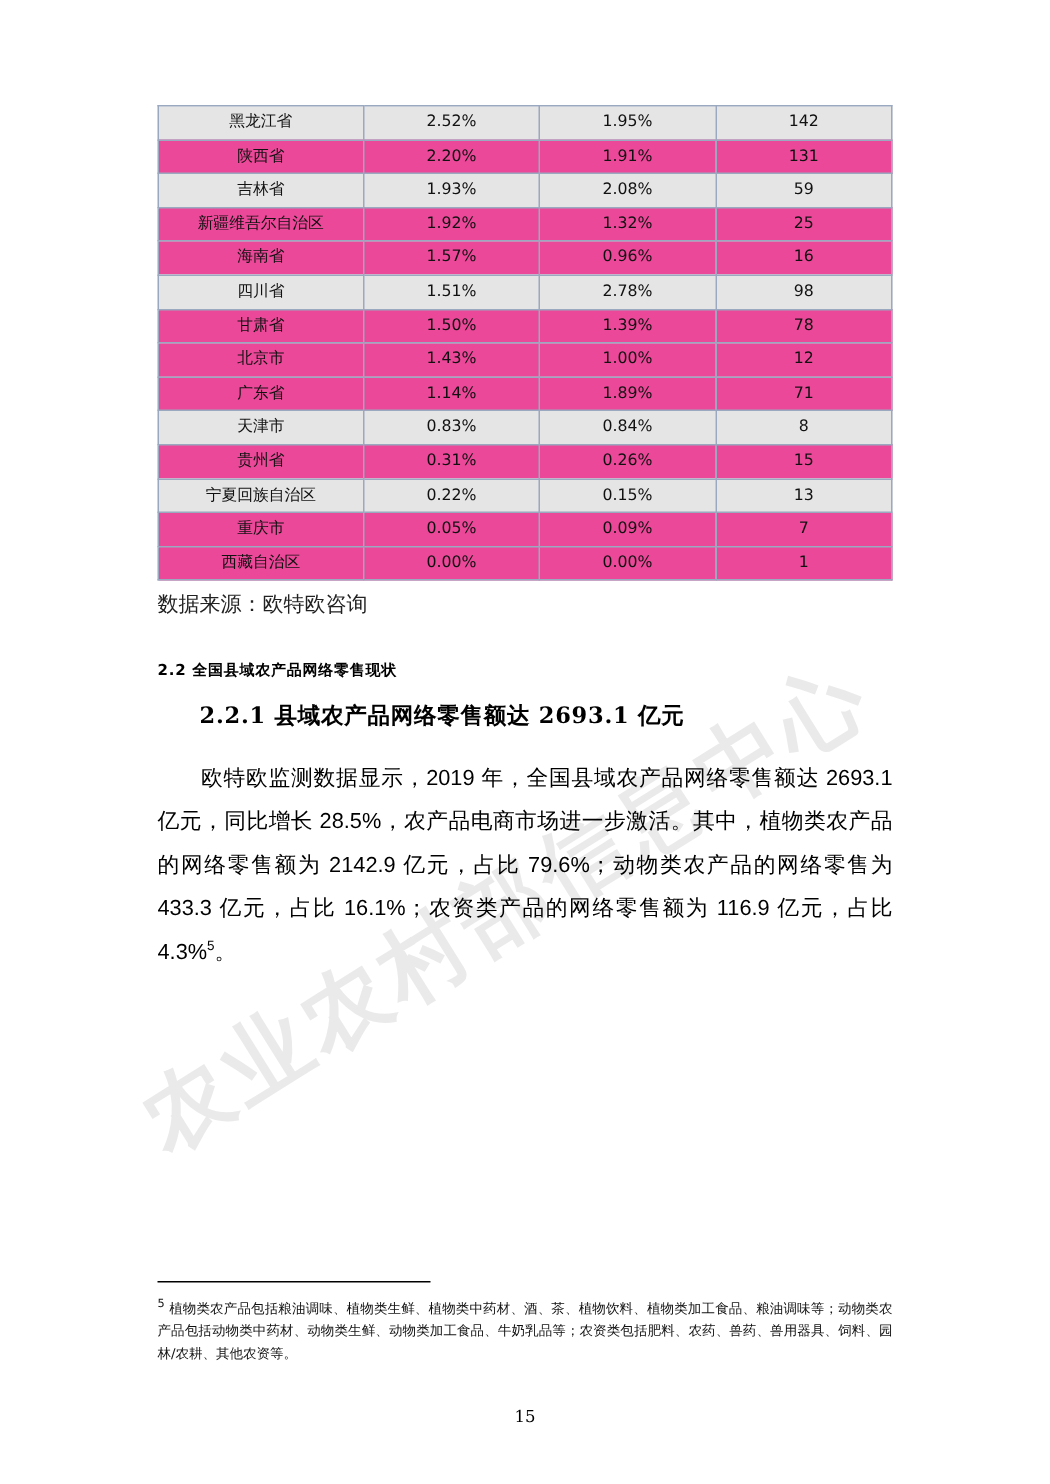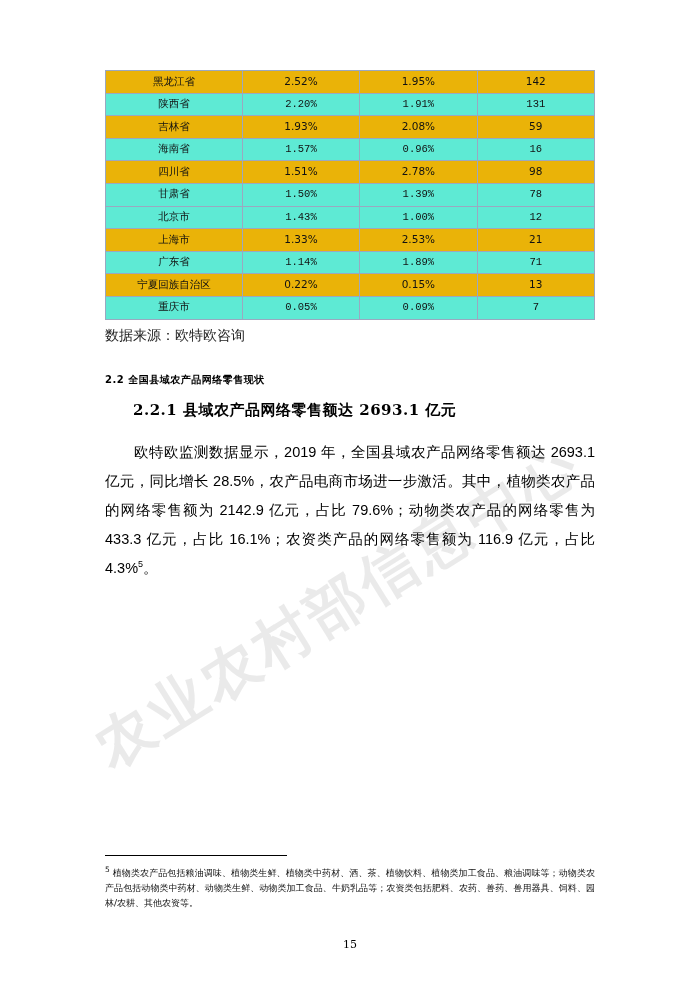--- a/index.html
+++ b/index.html
@@ -59,25 +59,24 @@
   table.data td {
     border: 1px solid #9aa8c0;
     height: 21.6px;
     text-align: center;
     vertical-align: middle;
     padding: 0;
     color: #111;
     line-height: 1.1;
   }
   table.data tr.alt td {
-    background: #5eead4;
-    font-family: Liberation Mono, monospace;
+    background: #ec4899;
   }
   table.data tr.white td {
-    background: #eab308;
+    background: #e5e5e5;
   }
   td.c1 { width: 28%; }
   td.c2 { width: 24%; }
   td.c3 { width: 24%; }
   td.c4 { width: 24%; }
 
   .source {
     margin-top: 7px;
     font-family: "DejaVu Sans", "Liberation Sans", sans-serif;
     font-size: 14px;
@@ -178,20 +177,26 @@
         <td class="c3">1.91%</td>
         <td class="c4">131</td>
       </tr>
       <tr class="white">
         <td class="c1">吉林省</td>
         <td class="c2">1.93%</td>
         <td class="c3">2.08%</td>
         <td class="c4">59</td>
       </tr>
       <tr class="alt">
+        <td class="c1">新疆维吾尔自治区</td>
+        <td class="c2">1.92%</td>
+        <td class="c3">1.32%</td>
+        <td class="c4">25</td>
+      </tr>
+      <tr class="alt">
         <td class="c1">海南省</td>
         <td class="c2">1.57%</td>
         <td class="c3">0.96%</td>
         <td class="c4">16</td>
       </tr>
       <tr class="white">
         <td class="c1">四川省</td>
         <td class="c2">1.51%</td>
         <td class="c3">2.78%</td>
         <td class="c4">98</td>
@@ -201,44 +206,56 @@
         <td class="c2">1.50%</td>
         <td class="c3">1.39%</td>
         <td class="c4">78</td>
       </tr>
       <tr class="alt">
         <td class="c1">北京市</td>
         <td class="c2">1.43%</td>
         <td class="c3">1.00%</td>
         <td class="c4">12</td>
       </tr>
-      <tr class="white">
-        <td class="c1">上海市</td>
-        <td class="c2">1.33%</td>
-        <td class="c3">2.53%</td>
-        <td class="c4">21</td>
-      </tr>
       <tr class="alt">
         <td class="c1">广东省</td>
         <td class="c2">1.14%</td>
         <td class="c3">1.89%</td>
         <td class="c4">71</td>
       </tr>
       <tr class="white">
+        <td class="c1">天津市</td>
+        <td class="c2">0.83%</td>
+        <td class="c3">0.84%</td>
+        <td class="c4">8</td>
+      </tr>
+      <tr class="alt">
+        <td class="c1">贵州省</td>
+        <td class="c2">0.31%</td>
+        <td class="c3">0.26%</td>
+        <td class="c4">15</td>
+      </tr>
+      <tr class="white">
         <td class="c1">宁夏回族自治区</td>
         <td class="c2">0.22%</td>
         <td class="c3">0.15%</td>
         <td class="c4">13</td>
       </tr>
       <tr class="alt">
         <td class="c1">重庆市</td>
         <td class="c2">0.05%</td>
         <td class="c3">0.09%</td>
         <td class="c4">7</td>
       </tr>
+      <tr class="alt">
+        <td class="c1">西藏自治区</td>
+        <td class="c2">0.00%</td>
+        <td class="c3">0.00%</td>
+        <td class="c4">1</td>
+      </tr>
     </tbody>
   </table>
 
   <div class="source">数据来源：欧特欧咨询</div>
 
   <h2 class="sec">2.2  全国县域农产品网络零售现状</h2>
 
   <h3 class="subsec">2.2.1  县域农产品网络零售额达 2693.1 亿元</h3>
 
   <p class="body"><span>欧特欧监测数据显示，2019 年，全国县域农产品网络零售额达 2693.1 亿元，同比增长 28.5%，农产品电商市场进一步激活。其中，植物类农产品的网络零售额为 2142.9 亿元，占比 79.6%；动物类农产品的网络零售为 433.3 亿元，占比 16.1%；农资类产品的网络零售额为 116.9 亿元，占比 4.3%</span><sup>5</sup><span>。</span></p>

